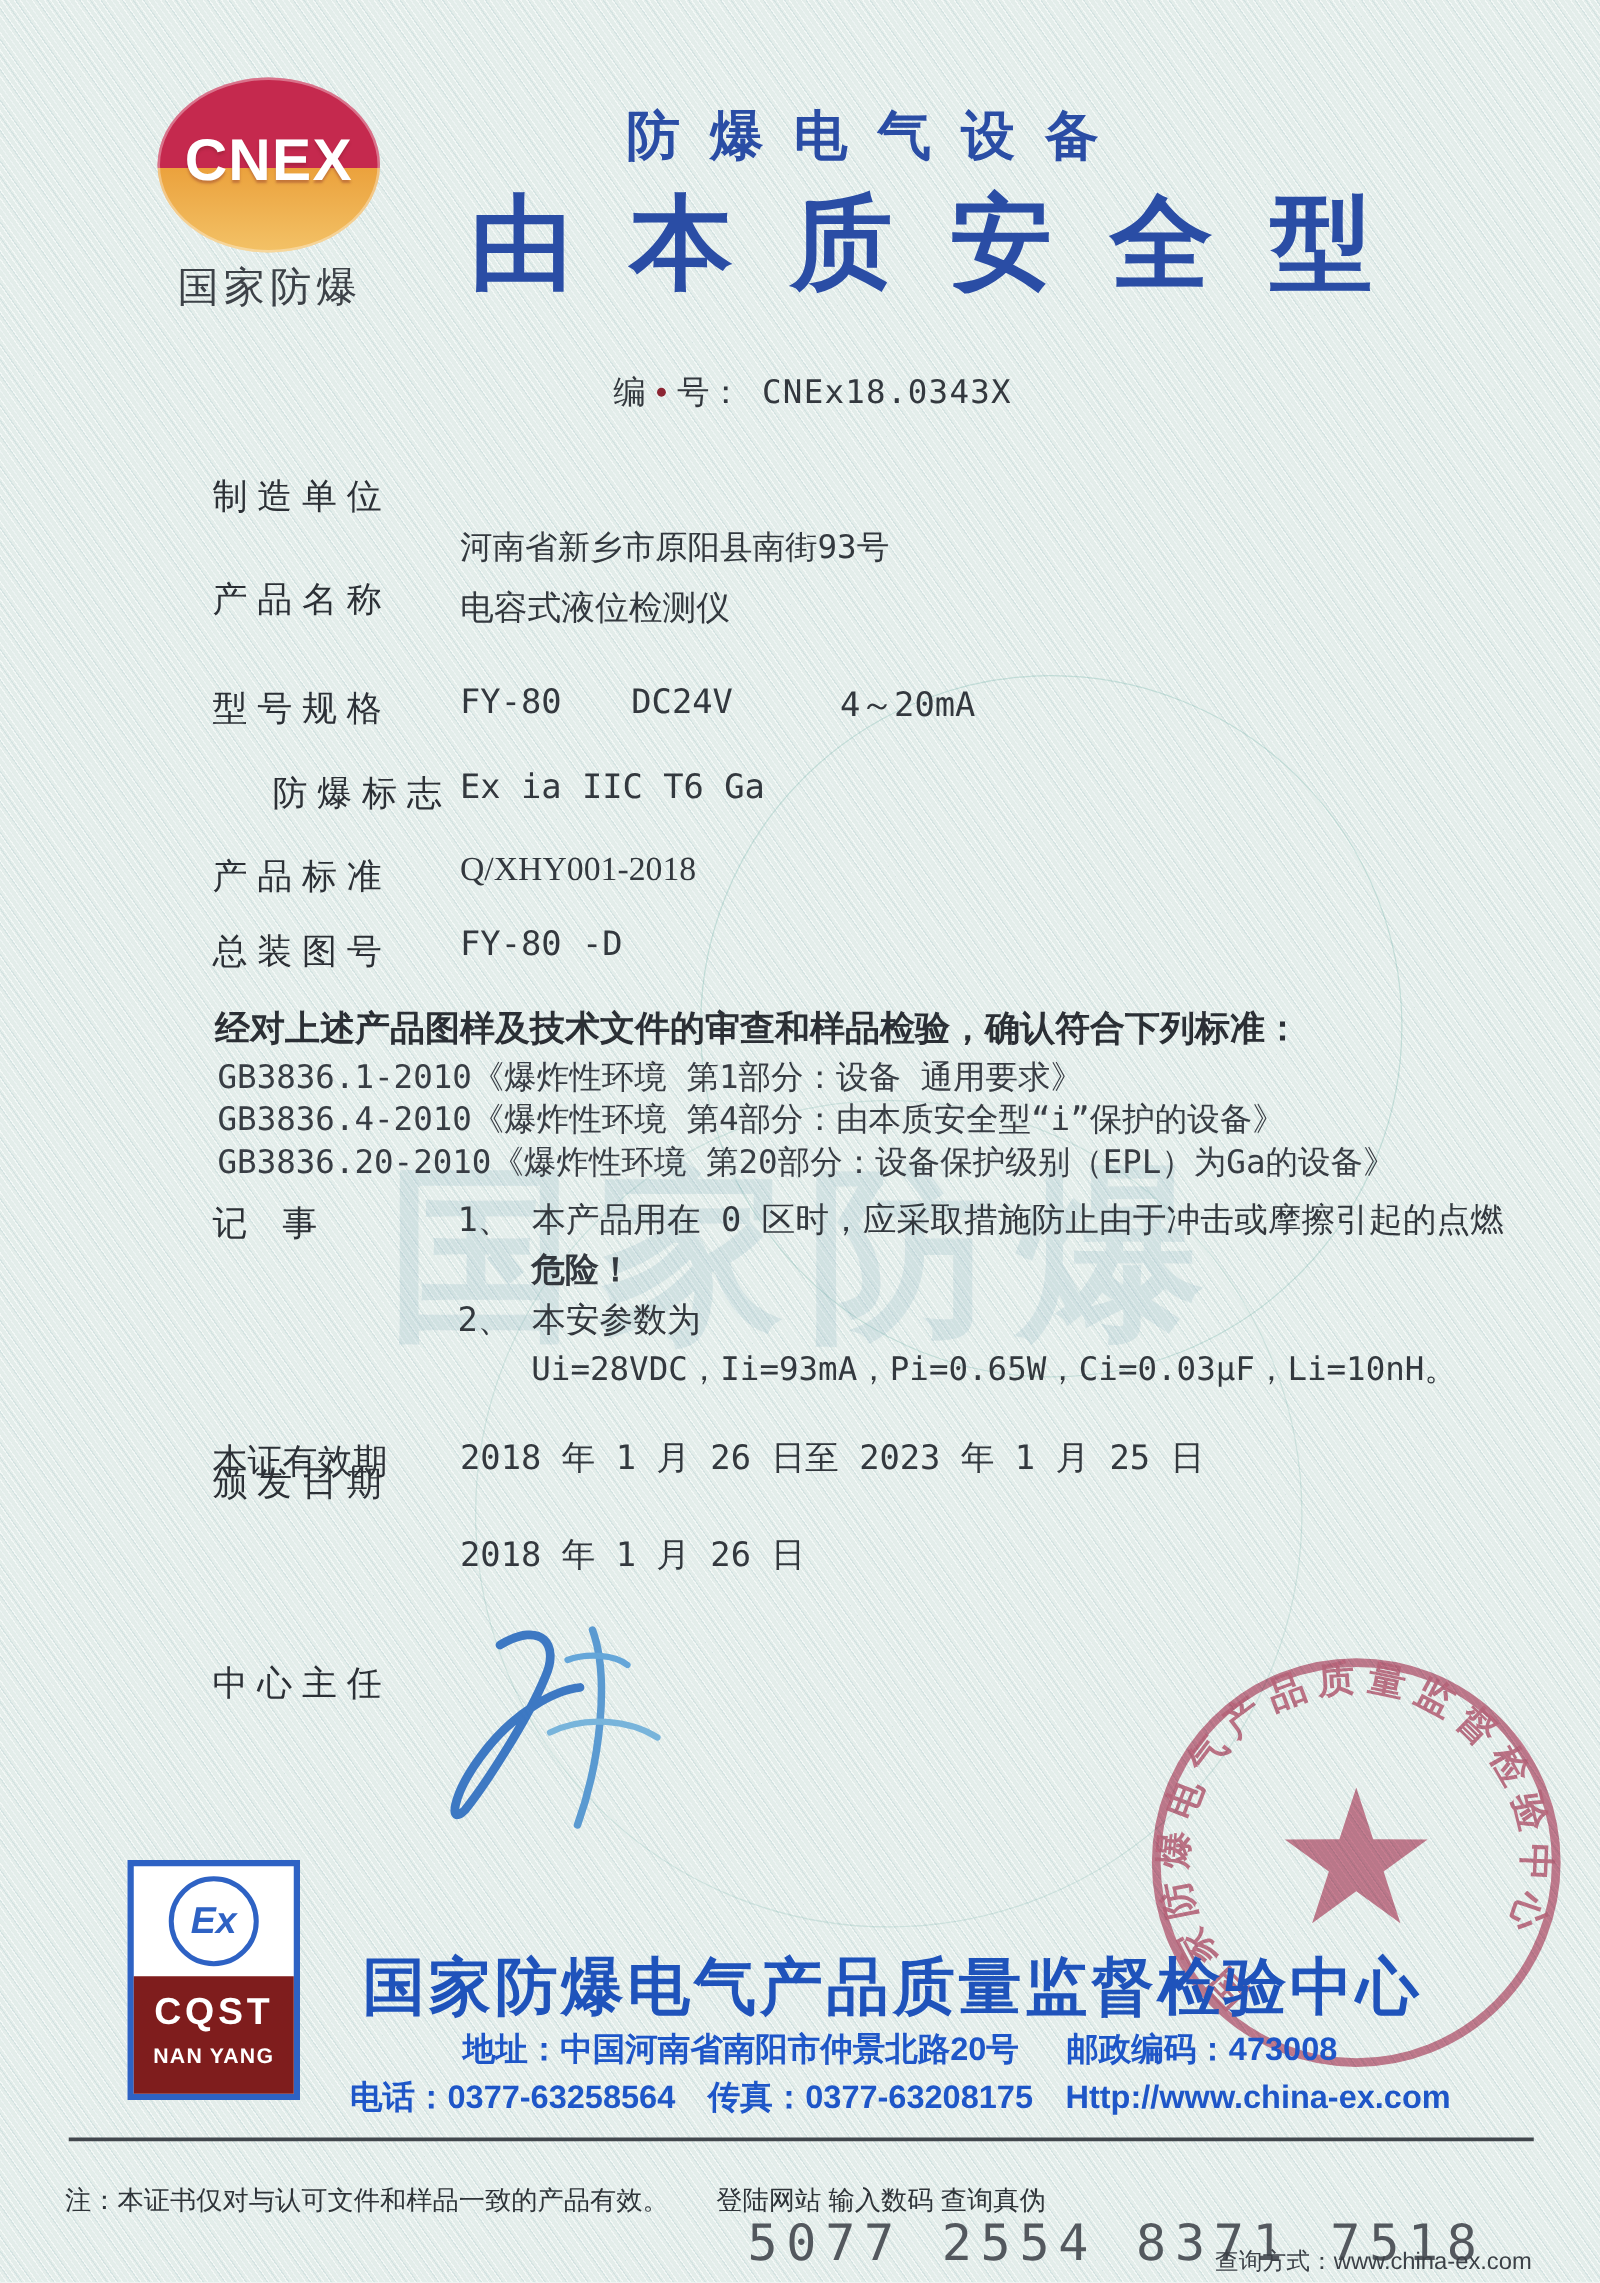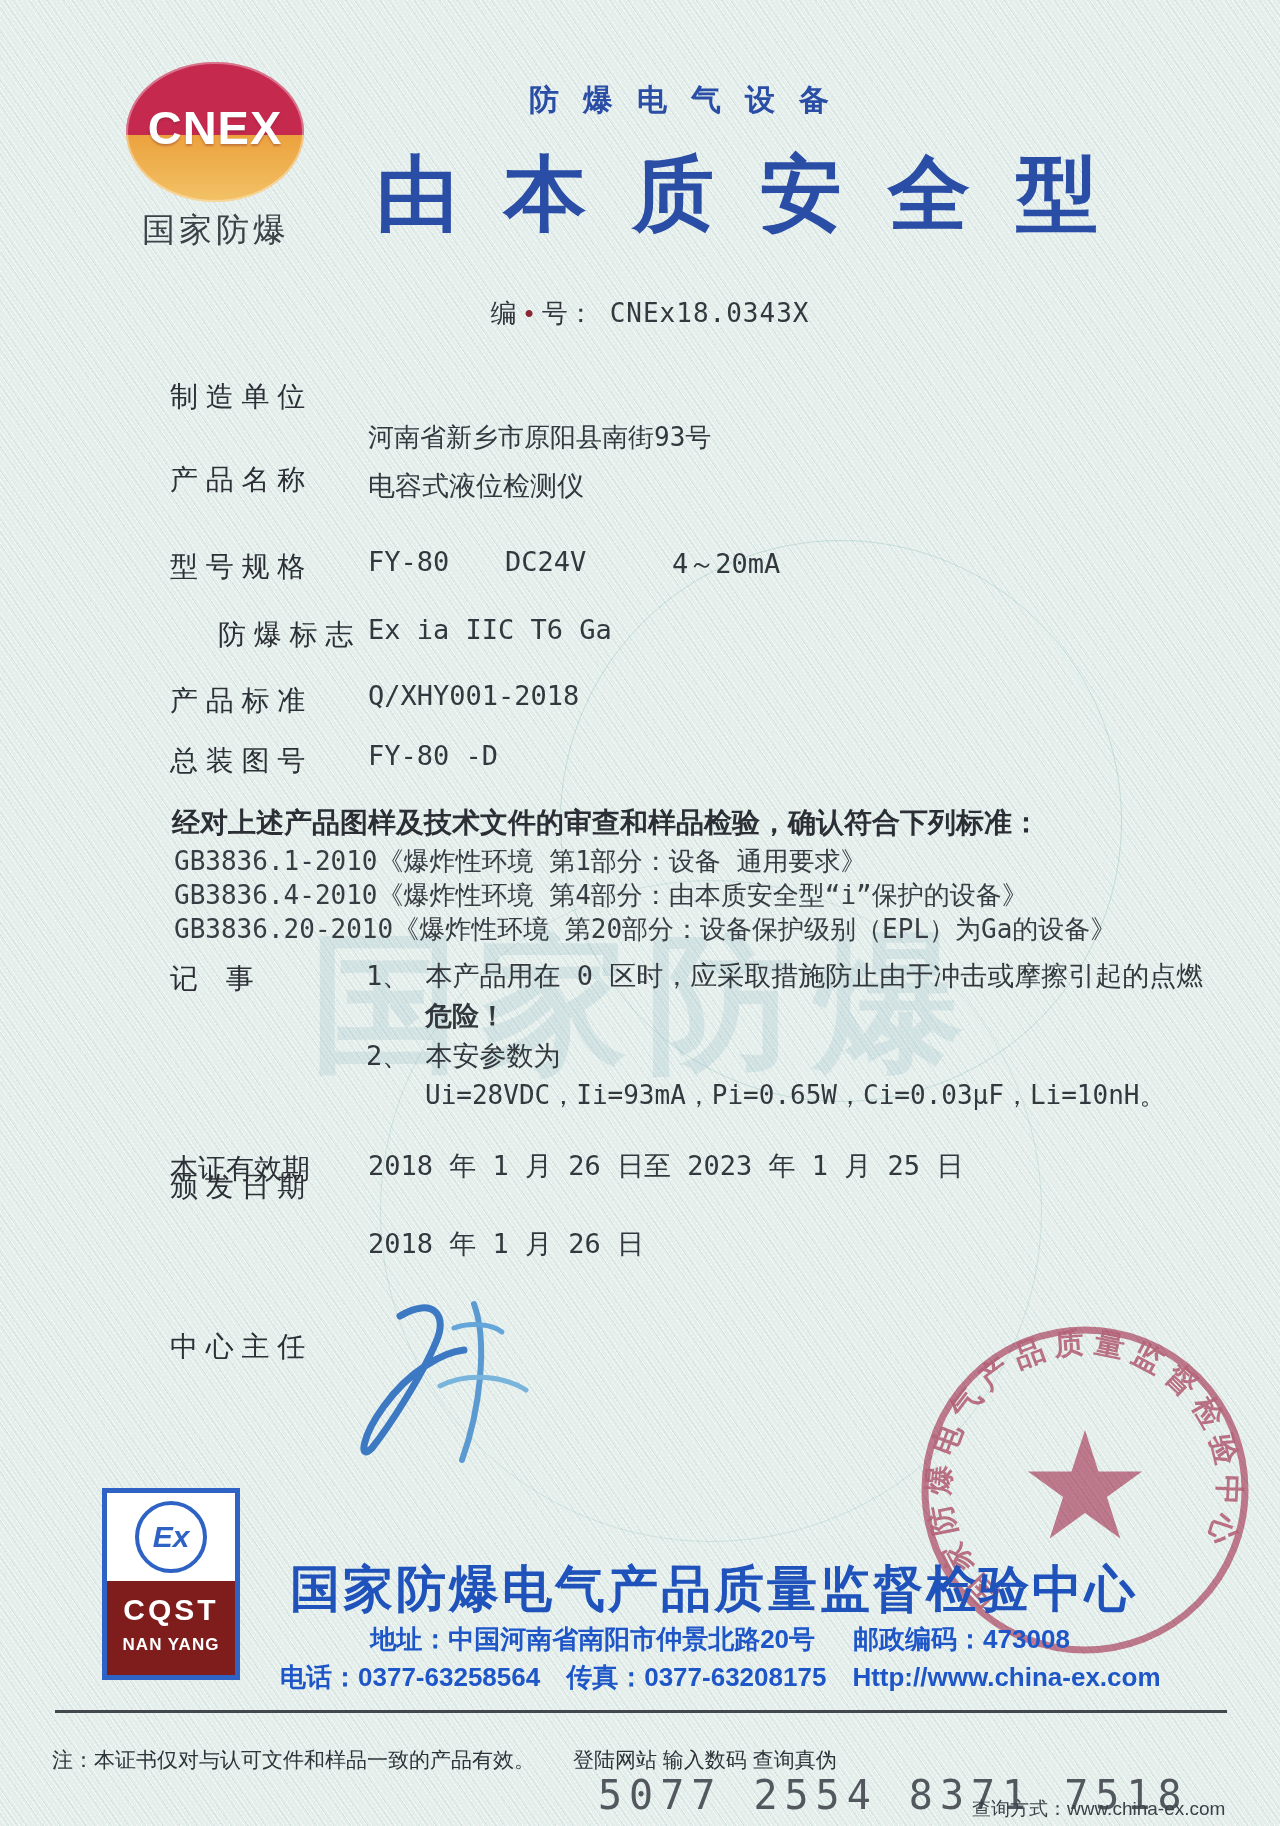--- a/index.html
+++ b/index.html
@@ -24,22 +24,22 @@
     position:absolute;left:126px;top:62px;width:178px;height:140px;border-radius:50%;
     background:linear-gradient(180deg,#c5294e 0%,#c5294e 52%,#eba23d 52%,#f3c267 100%);
     display:flex;align-items:center;justify-content:center;
     box-shadow:0 0 0 2px rgba(255,255,255,.35) inset;
   }
   .cnex-text{font-size:47px;font-weight:800;color:#ffffff;letter-spacing:1px;margin-top:-10px;
     text-shadow:0 2px 2px rgba(120,30,40,.35);}
   .cnex-caption{position:absolute;left:116px;top:208px;width:200px;text-align:center;
     font-size:33px;color:#3d4248;letter-spacing:4px;font-weight:500;}
   
-  .supertitle{position:absolute;left:329px;top:80px;width:700px;text-align:center;
-    font-size:30px;font-weight:800;color:#2a4da5;letter-spacing:24px;text-indent:24px;white-space:nowrap;}
+  .supertitle{position:absolute;left:340px;top:80px;width:700px;text-align:center;
+    font-size:43px;font-weight:800;color:#2a4da5;letter-spacing:24px;text-indent:24px;white-space:nowrap;}
   .title{position:absolute;left:330px;top:140px;width:760px;text-align:center;
     font-size:82px;font-weight:900;color:#2a4da5;letter-spacing:46px;text-indent:46px;white-space:nowrap;}
   .number-row{position:absolute;left:370px;top:296px;width:560px;text-align:center;
     font-size:26px;color:#33383e;white-space:nowrap;}
   .number-row .dot{color:#8b2533;margin:0 8px;}
   .number-row .num{font-family:"DejaVu Sans Mono",monospace;margin-left:16px;letter-spacing:1px;}
   
   .flabel{position:absolute;left:170px;font-size:28px;color:#2c3036;font-weight:500;white-space:nowrap;}
   .fvalue{position:absolute;left:368px;font-size:27px;color:#33383e;white-space:nowrap;
     font-family:"DejaVu Sans Mono","DejaVu Sans",monospace;font-weight:500;}
@@ -108,21 +108,21 @@
 
   <div class="flabel" style="top:548px;">型 号 规 格</div>
   <div class="fvalue" style="top:546px;">FY-80</div>
   <div class="fvalue" style="top:546px;left:505px;">DC24V</div>
   <div class="fvalue" style="top:546px;left:672px;">4～20mA</div>
 
   <div class="flabel" style="top:616px;margin-left:48px;">防 爆 标 志</div>
   <div class="fvalue" style="top:614px;">Ex ia IIC T6 Ga</div>
 
   <div class="flabel" style="top:682px;">产 品 标 准</div>
-  <div class="fvalue" style="top:680px;">Q/XHY001-2018</div>
+  <div class="fvalue" style="top:680px;font-family:Liberation Serif, serif;">Q/XHY001-2018</div>
 
   <div class="flabel" style="top:742px;">总 装 图 号</div>
   <div class="fvalue" style="top:740px;">FY-80 -D</div>
 
   <div class="para" style="top:804px;">经对上述产品图样及技术文件的审查和样品检验，确认符合下列标准：</div>
   <div class="gbline" style="top:844px;">GB3836.1-2010《爆炸性环境  第1部分：设备 通用要求》</div>
   <div class="gbline" style="top:878px;">GB3836.4-2010《爆炸性环境  第4部分：由本质安全型“i”保护的设备》</div>
   <div class="gbline" style="top:912px;">GB3836.20-2010《爆炸性环境  第20部分：设备保护级别（EPL）为Ga的设备》</div>
 
   <div class="flabel" style="top:960px;letter-spacing:10px;">记  事</div>

